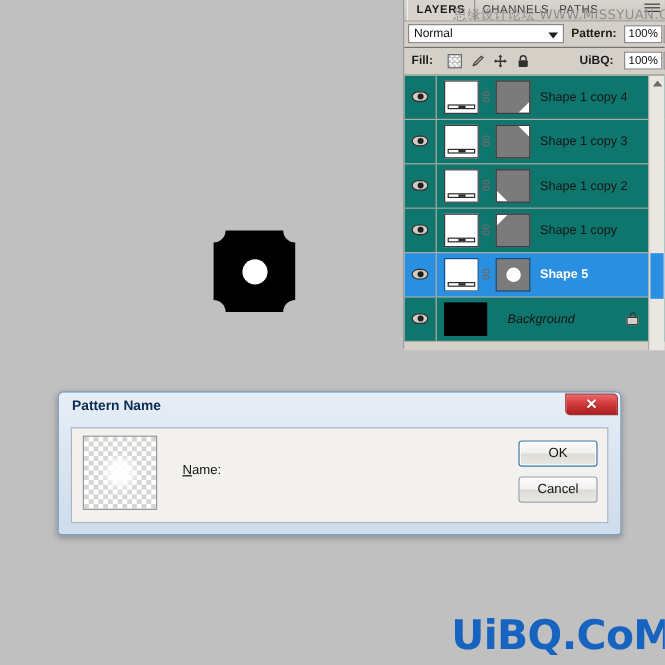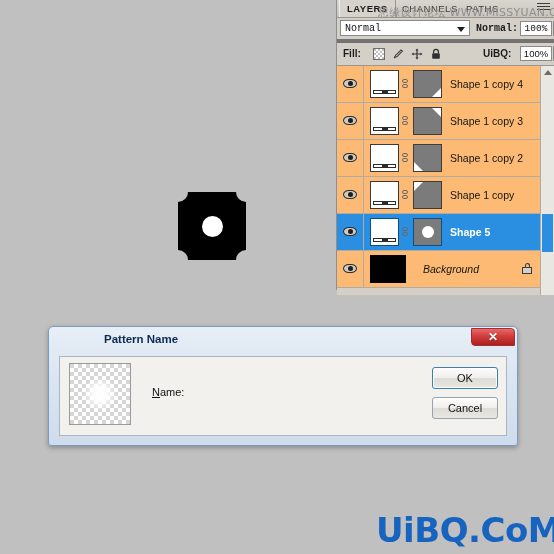--- a/index.html
+++ b/index.html
@@ -103,22 +103,21 @@
     margin-bottom: 2px;
   }
   #panel-menu-icon i:first-child { width: 13px; }
   #panel-menu-icon i:nth-child(2) { width: 13px; }
   #panel-menu-icon i:nth-child(3) { width: 13px; }
 
   #blend-row {
     position: relative;
     height: 21px;
     background: #d4d0c8;
-    border-bottom: 4px solid #737373;
-    font-family: Liberation Mono, monospace;
+    border-bottom: 1px solid #737373;
   }
   #blend-mode-select {
     position: absolute;
     left: 3px;
     top: 2px;
     width: 130px;
     height: 16px;
     background: #fff;
     border: 1px solid #8a8a8a;
     box-sizing: border-box;
@@ -219,21 +218,21 @@
   #layers-list {
     position: relative;
     height: 229px;
     background: #d4d0c8;
     overflow: hidden;
   }
   .layer-row {
     position: relative;
     height: 36px;
     border-bottom: 1px solid #b0aca4;
-    background: #fdba74;
+    background: #0f766e;
   }
   .layer-row.selected {
     background: #2a8fe0;
   }
   .layer-eye {
     position: absolute;
     left: 5px;
     top: 11px;
     width: 16px;
     height: 13px;
@@ -447,21 +446,20 @@
     position: absolute;
     left: 48px;
     top: 326px;
     width: 470px;
     height: 120px;
     background: linear-gradient(to bottom, #e7eef6 0%, #dce6f2 40%, #cfdced 100%);
     border: 1px solid #7a9cc0;
     border-radius: 5px 5px 3px 3px;
     box-sizing: border-box;
     box-shadow: 0 2px 5px rgba(0,0,0,0.28);
-    padding-left: 44px;
   }
   #dialog-titlebar {
     position: relative;
     height: 27px;
   }
   #dialog-title {
     position: absolute;
     left: 11px;
     top: 6px;
     font-size: 11.5px;
@@ -579,21 +577,21 @@
         <i></i>
         <i></i>
     </div>
   </div>
 
   <div id="blend-row">
     <div id="blend-mode-select">
       <span>Normal</span>
       <span id="blend-mode-arrow"></span>
     </div>
-    <div class="field-label" id="opacity-label">Normal:</div>
+    <div class="field-label" id="opacity-label">Pattern:</div>
     <div id="opacity-field">100%</div>
     <div class="spin-btn" id="opacity-spin"></div>
   </div>
 
   <div id="lock-row">
     <div class="field-label" id="lock-label">Fill:</div>
     <div class="lock-icon" id="lock-transparent"></div>
     <div class="lock-icon" id="lock-image">
       <svg width="12" height="12" viewBox="0 0 12 12">
         <path d="M2 10 C3 9 3 7 5 6 L9 2 L10.5 3 L6.5 7 C5.5 9 3.5 9 2 10 Z" fill="none" stroke="#4a4a4a" stroke-width="1.1"></path>

